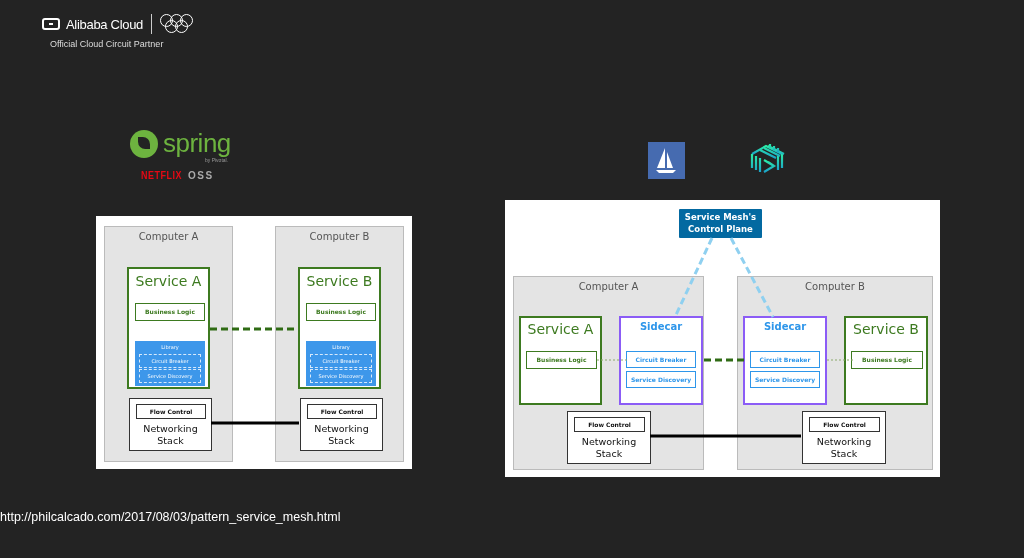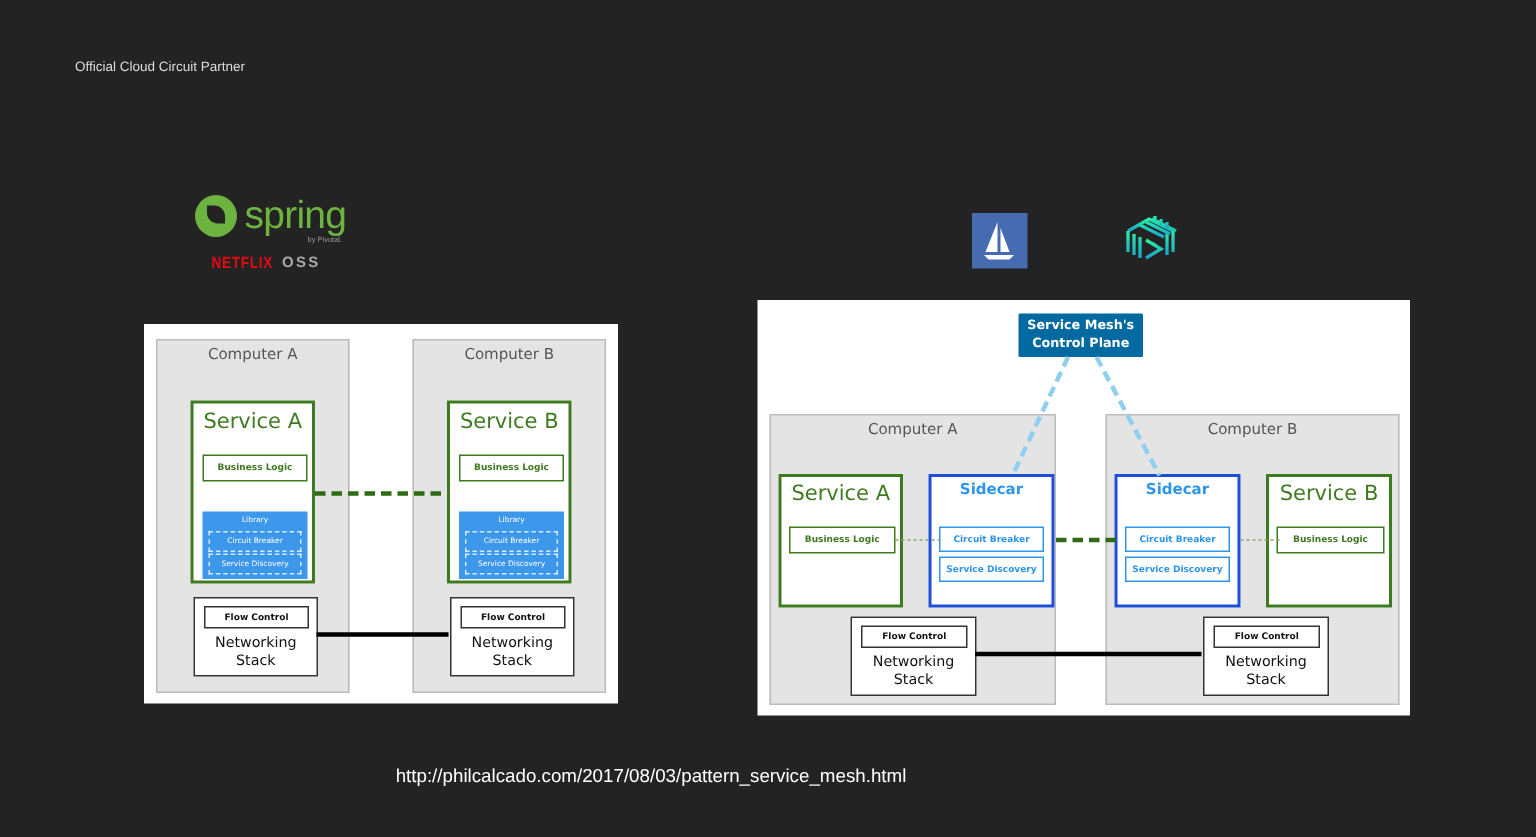--- a/index.html
+++ b/index.html
@@ -51,34 +51,46 @@
   .biz { position: absolute; background: #fff; border: 1px solid #3d7a20; color: #3d7a20; font-size: 6px; font-weight: bold; text-align: center; }
 
   .library { position: absolute; background: #3d97ea; color: #fff; font-size: 5px; }
   .lib-title { position: absolute; left: 0; width: 100%; text-align: center; top: 3px; }
   .lib-sub { position: absolute; left: 4px; right: 4px; border: 1px dashed #d7e9fb; text-align: center; line-height: 12px; height: 14px; }
 
   .netstack { position: absolute; background: #fff; border: 1px solid #333; text-align: center; color: #111; }
   .flow { position: absolute; border: 1px solid #333; font-size: 6px; font-weight: bold; text-align: center; background: #fff; }
   .ns-label { position: absolute; left: 0; width: 100%; font-size: 9.5px; line-height: 12px; }
 
-  .sidecar { position: absolute; background: #fff; border: 2px solid #1d4ed8; }
+  .sidecar { position: absolute; background: #fff; border: 2px solid #8b5cf6; }
   .sidecar-label { position: absolute; left: 0; width: 100%; text-align: center; color: #2e96ea; font-size: 10px; font-weight: bold; }
   .sc-item { position: absolute; left: 5px; right: 5px; height: 17px; border: 1px solid #2e96ea; color: #2e96ea; font-size: 6px; font-weight: bold; text-align: center; line-height: 15px; background: #fff; }
 
   .cp { left: 174px; top: 9px; width: 83px; height: 29px; background: #0369a1; color: #fff; font-size: 8.5px; font-weight: bold; text-align: center; line-height: 12px; padding-top: 2px; border-radius: 1px; }
 
-  .url { left: 0; width: 868px; top: 510px; text-align: center; color: #fff; font-family: "Liberation Sans", sans-serif; font-size: 12.5px; }
+  .url { left: 0; width: 868px; top: 510px; color: #fff; font-family: "Liberation Sans", sans-serif; font-size: 12.5px; }
   svg.lines { position: absolute; left: 0; top: 0; }
 </style>
 </head>
 <body>
 
 <div id="root">
 
+  <div class="abs logo-row">
+    <div class="ali-mark"></div>
+    <span class="ali-text">Alibaba Cloud</span>
+    <div class="logo-sep"></div>
+    <div class="rings">
+      <div class="ring" style="left:0;top:0;"></div>
+      <div class="ring" style="left:10px;top:0;"></div>
+      <div class="ring" style="left:20px;top:0;"></div>
+      <div class="ring" style="left:5px;top:6px;"></div>
+      <div class="ring" style="left:15px;top:6px;"></div>
+    </div>
+  </div>
   <div class="abs partner">Official Cloud Circuit Partner</div>
 
 
   <div class="abs spring-leaf"></div>
   <div class="abs spring-text">spring</div>
   <div class="abs pivotal">by Pivotal.</div>
   <div class="abs netflix">NETFLIX</div>
   <div class="abs oss">OSS</div>
 
 

